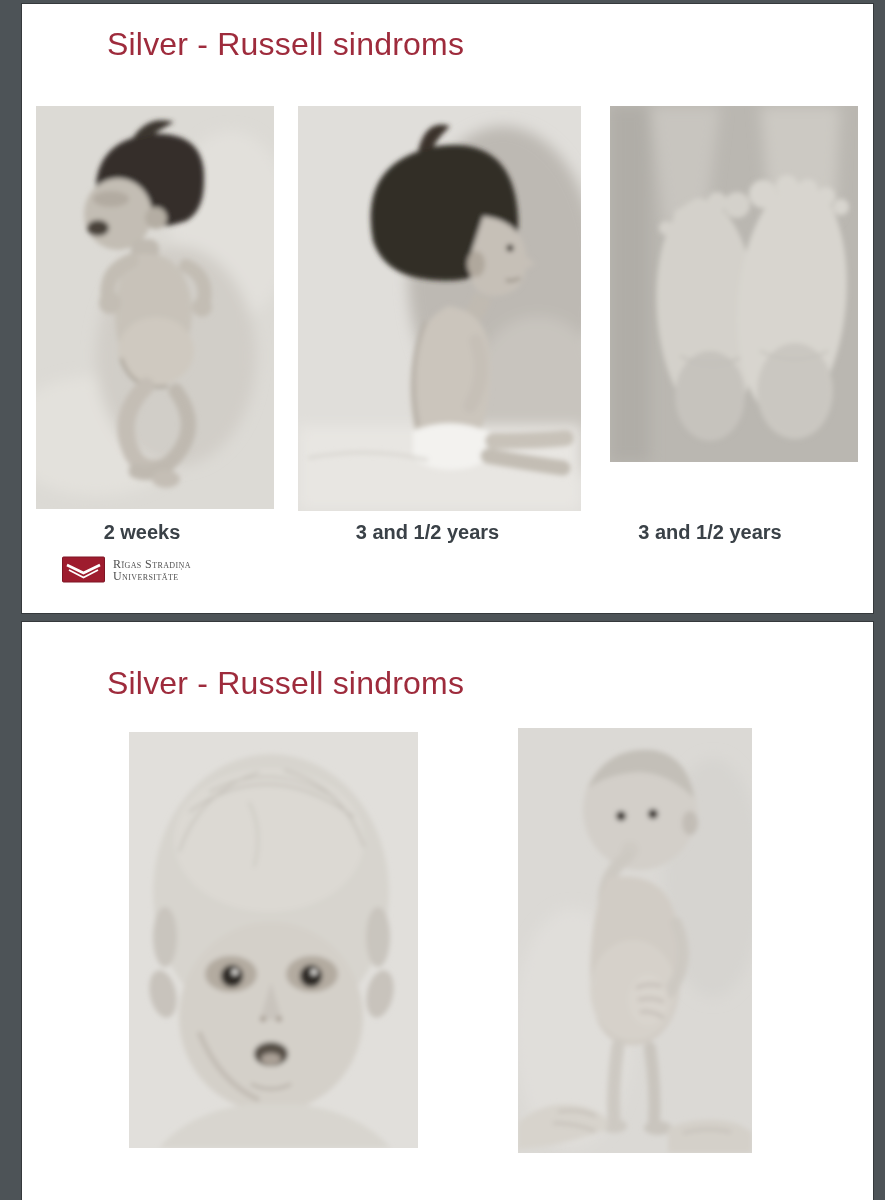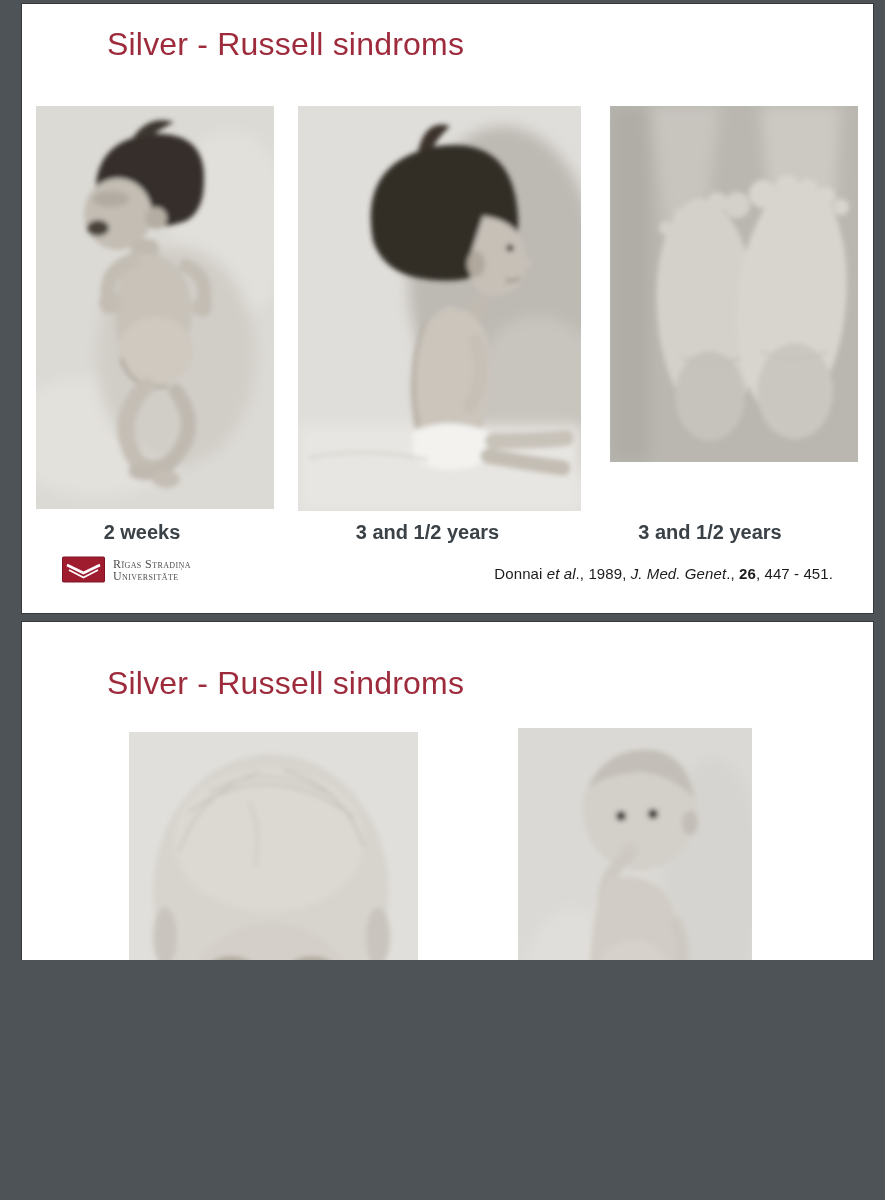--- a/index.html
+++ b/index.html
@@ -1,17 +1,17 @@
 <!DOCTYPE html>
 <html><head>
 <meta charset="utf-8">
 <style>
   html,body { margin:0; padding:0; background:#4d5357; }
   .viewport {
-    position:relative; width:885px; height:960px;
+    position:relative; width:885px; height:1200px;
     background:#4d5357; overflow:hidden;
     font-family:"Liberation Sans", sans-serif;
   }
   .slide {
     position:absolute; left:22px; width:851px; background:#ffffff;
     box-shadow:0 0 0 1px #35393c;
   }
   #slide1 { top:4px; height:609px; }
   #slide2 { top:622px; height:578px; }
   .slide-title {
@@ -167,21 +167,20 @@
         <rect x="0.5" y="1" width="42" height="25" rx="1" fill="#9e1c2e" stroke="#7e1524" stroke-width="1"></rect>
         <path d="M5,9 L21.5,17 L38,9" stroke="#ffffff" stroke-width="2.6" fill="none"></path>
         <path d="M7,14 L21.5,21.5 L36,14" stroke="#ffffff" stroke-width="1.8" fill="none"></path>
       </svg>
       <div class="logo-text">
         <div>Rīgas Stradiņa</div>
         <div>Universitāte</div>
       </div>
     </div>
 
-    <div class="citation"><span>Donnai </span><span class="it">et al</span><span>., 1989, </span><span class="it">J. Med. Genet</span><span>., </span><span class="b">26</span><span>, 447 - 451.</span></div>
   </section>
 
   <section class="slide" id="slide2">
     <h1 class="slide-title">Silver - Russell sindroms</h1>
 
     <figure class="photo" id="photoD">
       <svg viewBox="0 0 289 416">
         <rect width="289" height="416" fill="#e1dfdb"></rect>
         <g filter="url(#psoft)">
           <ellipse cx="142" cy="160" rx="118" ry="138" fill="#d7d4ce"></ellipse>

